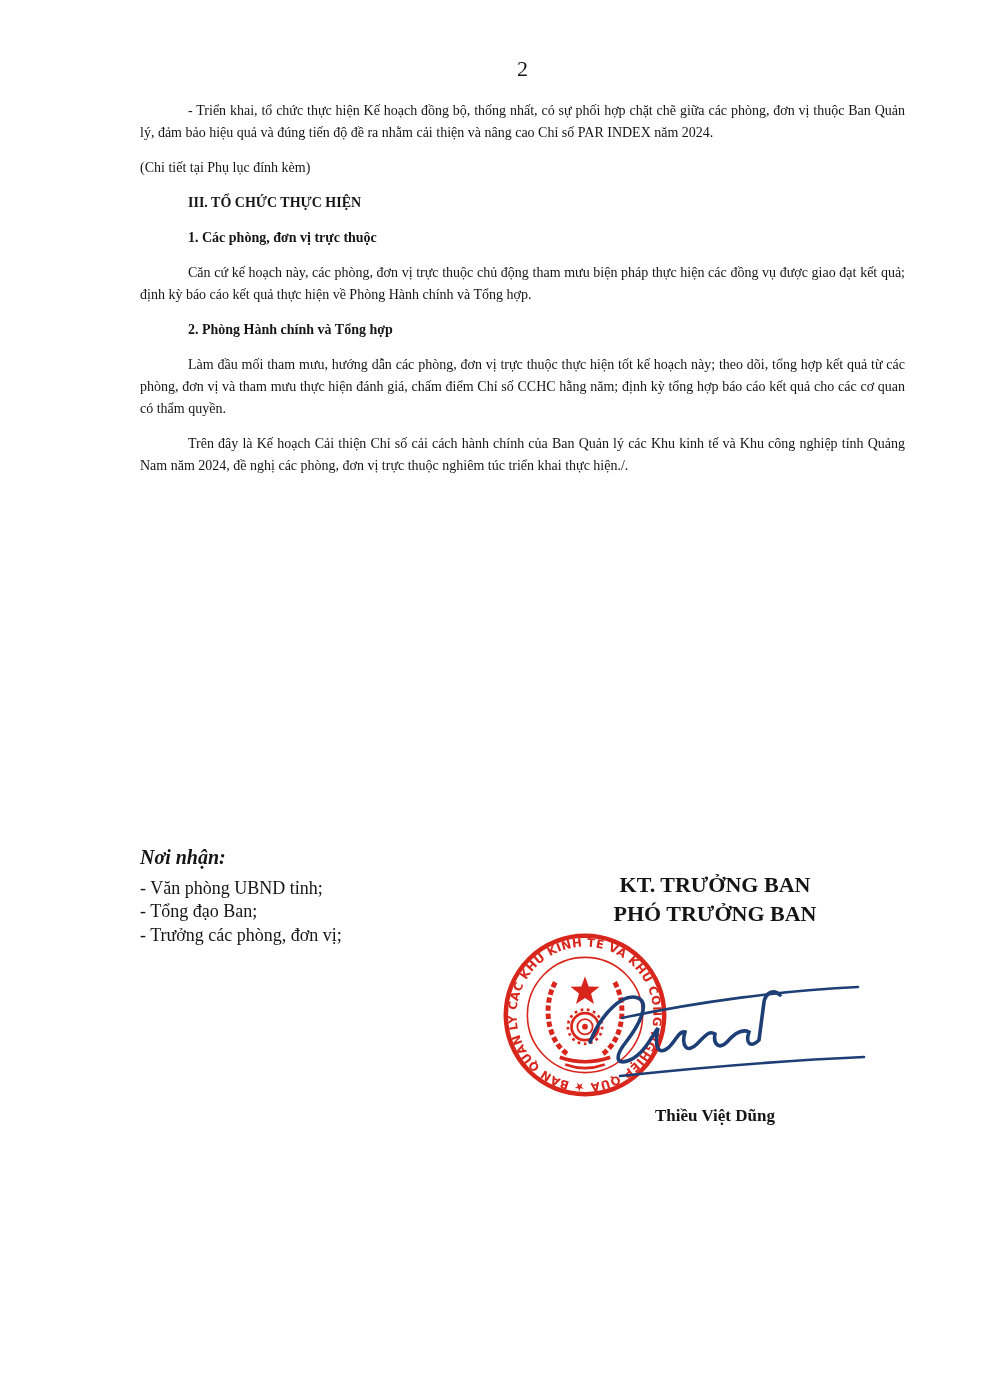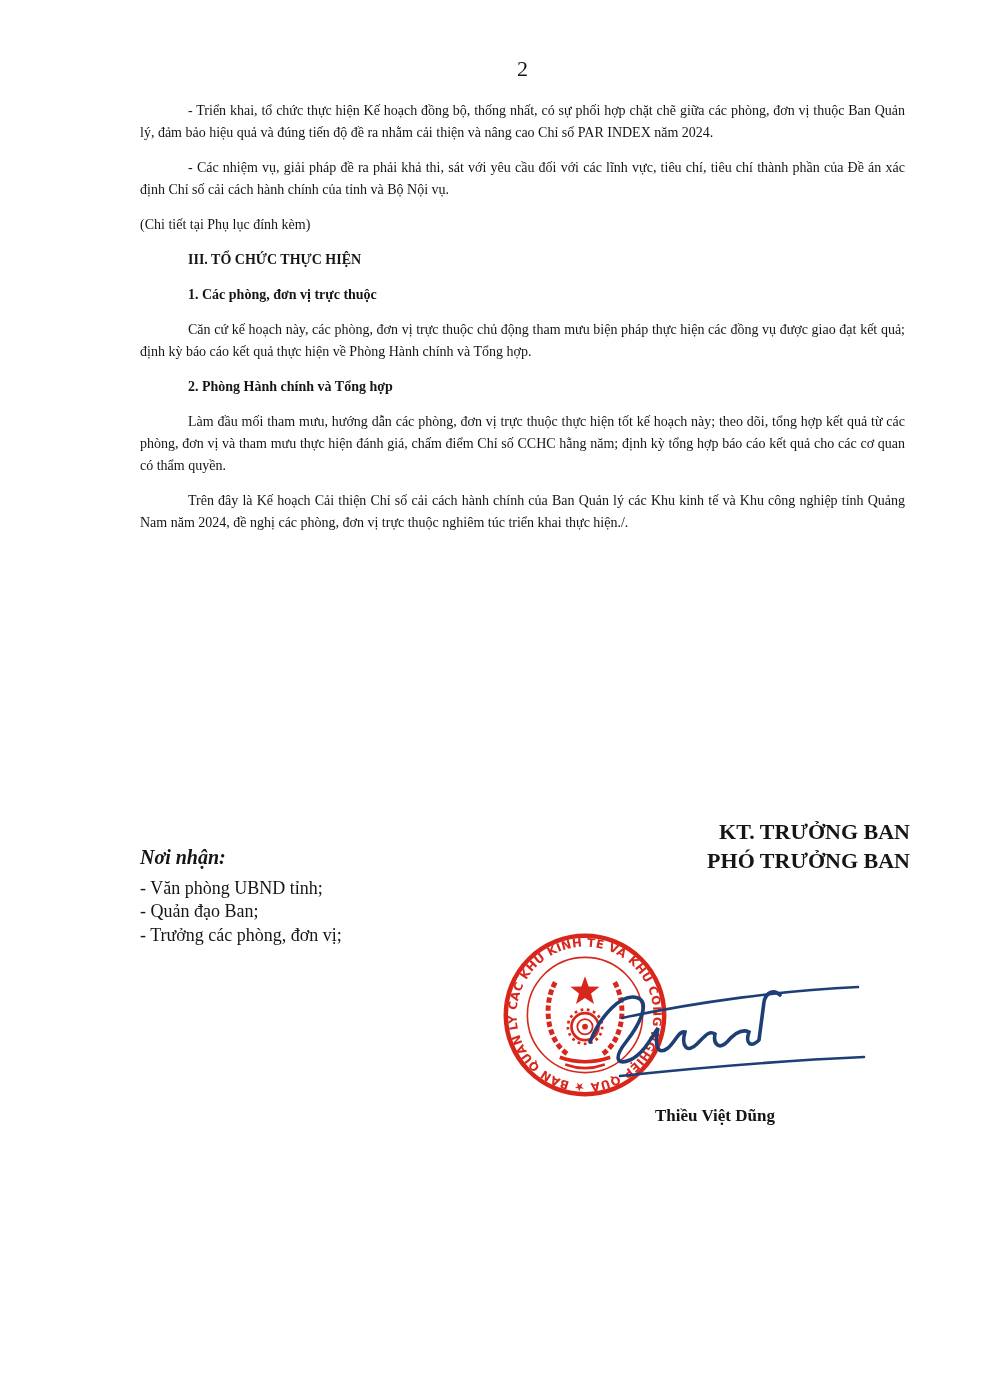--- a/index.html
+++ b/index.html
@@ -39,22 +39,22 @@
   }
   .recipients{
     position:absolute;left:140px;top:846px;width:330px;
     font-size:18px;line-height:23.5px;
   }
   .recipients-title{
     font-weight:bold;font-style:italic;font-size:20px;
     margin-bottom:7px;
   }
   .signer-block{
-    position:absolute;left:520px;top:817px;width:390px;
-    text-align:right;font-weight:bold;font-size:22px;line-height:29px;
+    position:absolute;left:520px;top:870px;width:390px;
+    text-align:center;font-weight:bold;font-size:22px;line-height:29px;
   }
   .seal{
     position:absolute;left:495px;top:925px;width:180px;height:180px;
   }
   .seal text{
     font-family:"DejaVu Sans","Liberation Sans",sans-serif;
     font-weight:bold;
     font-size:13px;
     letter-spacing:0.4px;
     fill:var(--seal-red);
@@ -69,34 +69,33 @@
 </style>
 </head>
 <body>
 
 <div class="page">
 
   <div class="page-number">2</div>
 
   <div class="content">
     <p>- Triển khai, tổ chức thực hiện Kế hoạch đồng bộ, thống nhất, có sự phối hợp chặt chẽ giữa các phòng, đơn vị thuộc Ban Quản lý, đảm bảo hiệu quả và đúng tiến độ đề ra nhằm cải thiện và nâng cao Chỉ số PAR INDEX năm 2024.</p>
-    <p>- Các nhiệm vụ, giải pháp đề ra phải khả thi, sát với yêu cầu đối với các lĩnh vực, tiêu chí, tiêu chí thành phần của Đề án xác định Chỉ số cải cách hành chính của tỉnh và Bộ Nội vụ.</p>
     <p class="center-note">(Chi tiết tại Phụ lục đính kèm)</p>
     <p class="heading">III. TỔ CHỨC THỰC HIỆN</p>
     <p class="subheading">1. Các phòng, đơn vị trực thuộc</p>
     <p>Căn cứ kế hoạch này, các phòng, đơn vị trực thuộc chủ động tham mưu biện pháp thực hiện các đồng vụ được giao đạt kết quả; định kỳ báo cáo kết quả thực hiện về Phòng Hành chính và Tổng hợp.</p>
     <p class="subheading">2. Phòng Hành chính và Tổng hợp</p>
     <p>Làm đầu mối tham mưu, hướng dẫn các phòng, đơn vị trực thuộc thực hiện tốt kế hoạch này; theo dõi, tổng hợp kết quả từ các phòng, đơn vị và tham mưu thực hiện đánh giá, chấm điểm Chỉ số CCHC hằng năm; định kỳ tổng hợp báo cáo kết quả cho các cơ quan có thẩm quyền.</p>
     <p>Trên đây là Kế hoạch Cải thiện Chỉ số cải cách hành chính của Ban Quản lý các Khu kinh tế và Khu công nghiệp tỉnh Quảng Nam năm 2024, đề nghị các phòng, đơn vị trực thuộc nghiêm túc triển khai thực hiện./.</p>
   </div>
 
   <div class="recipients">
     <div class="recipients-title">Nơi nhận:</div>
     <div>- Văn phòng UBND tỉnh;</div>
-    <div>- Quản đạo Ban;</div>
+    <div>- Tổng đạo Ban;</div>
     <div>- Trưởng các phòng, đơn vị;</div>
   </div>
 
   <div class="signer-block">
     <div>KT. TRƯỞNG BAN</div>
     <div>PHÓ TRƯỞNG BAN</div>
   </div>
 
   <svg class="seal" viewBox="0 0 200 200" xmlns="http://www.w3.org/2000/svg" aria-hidden="true">
     <circle cx="100" cy="100" r="88" fill="none" stroke="var(--seal-red)" stroke-width="5"></circle>

